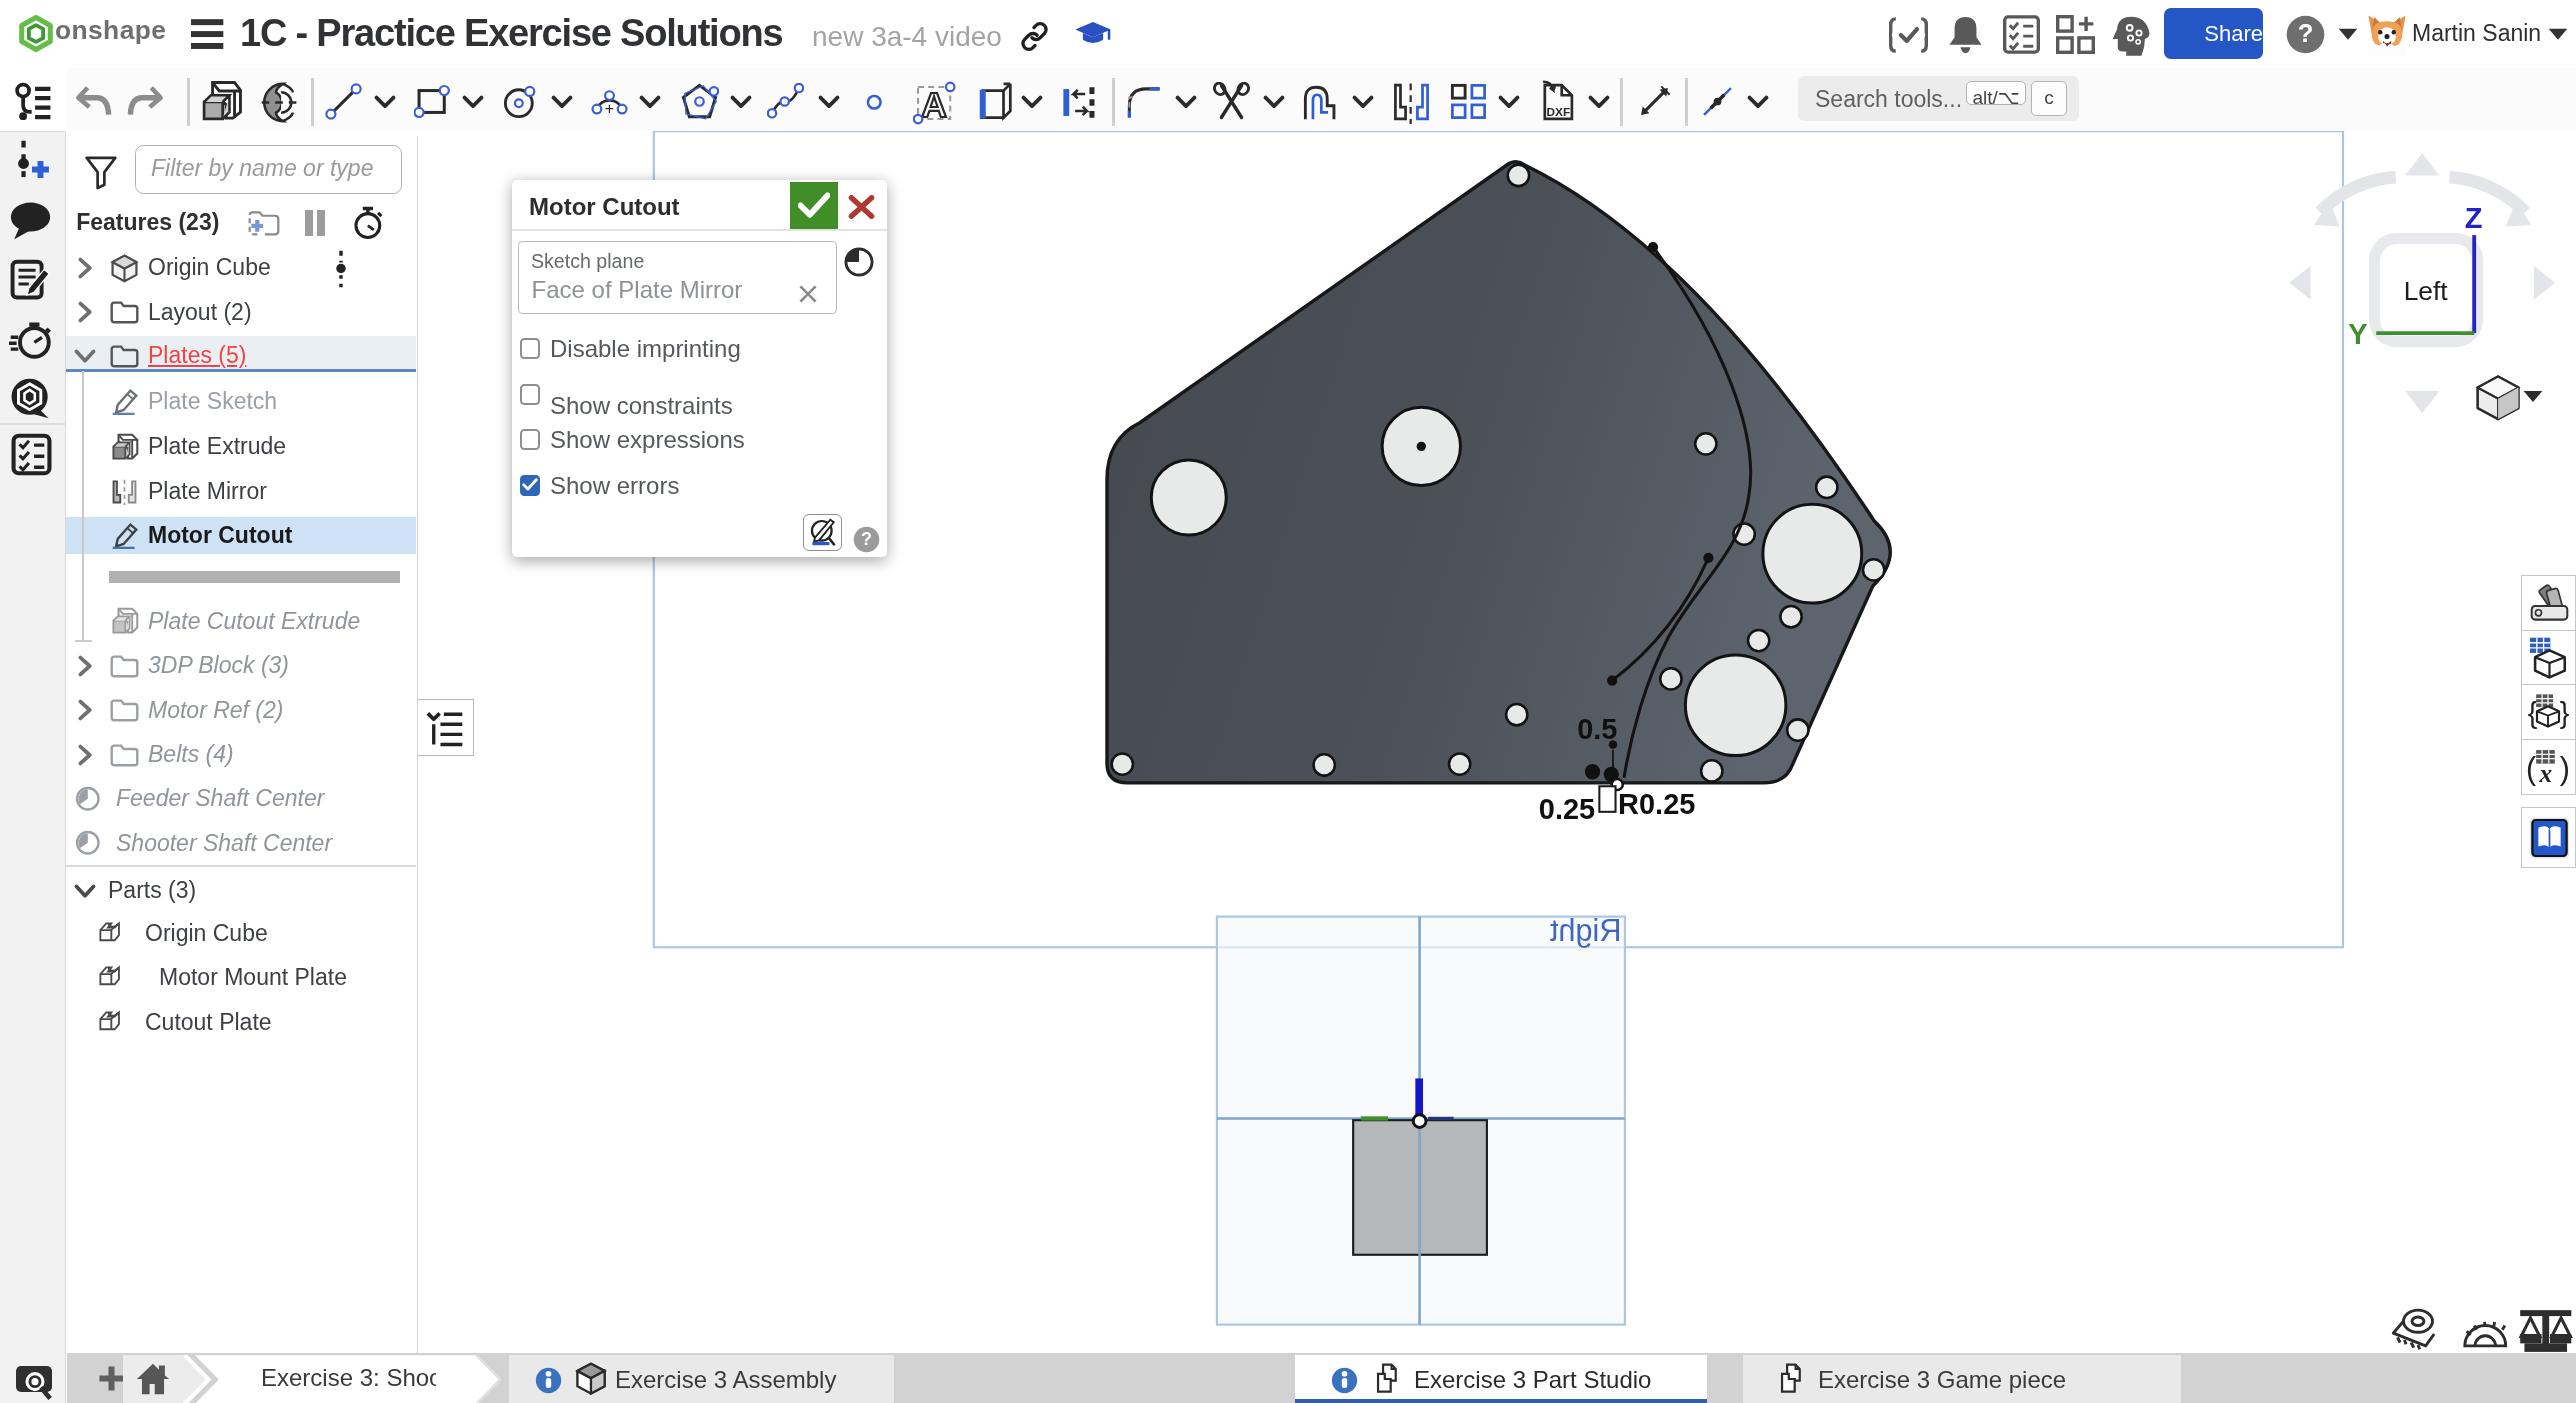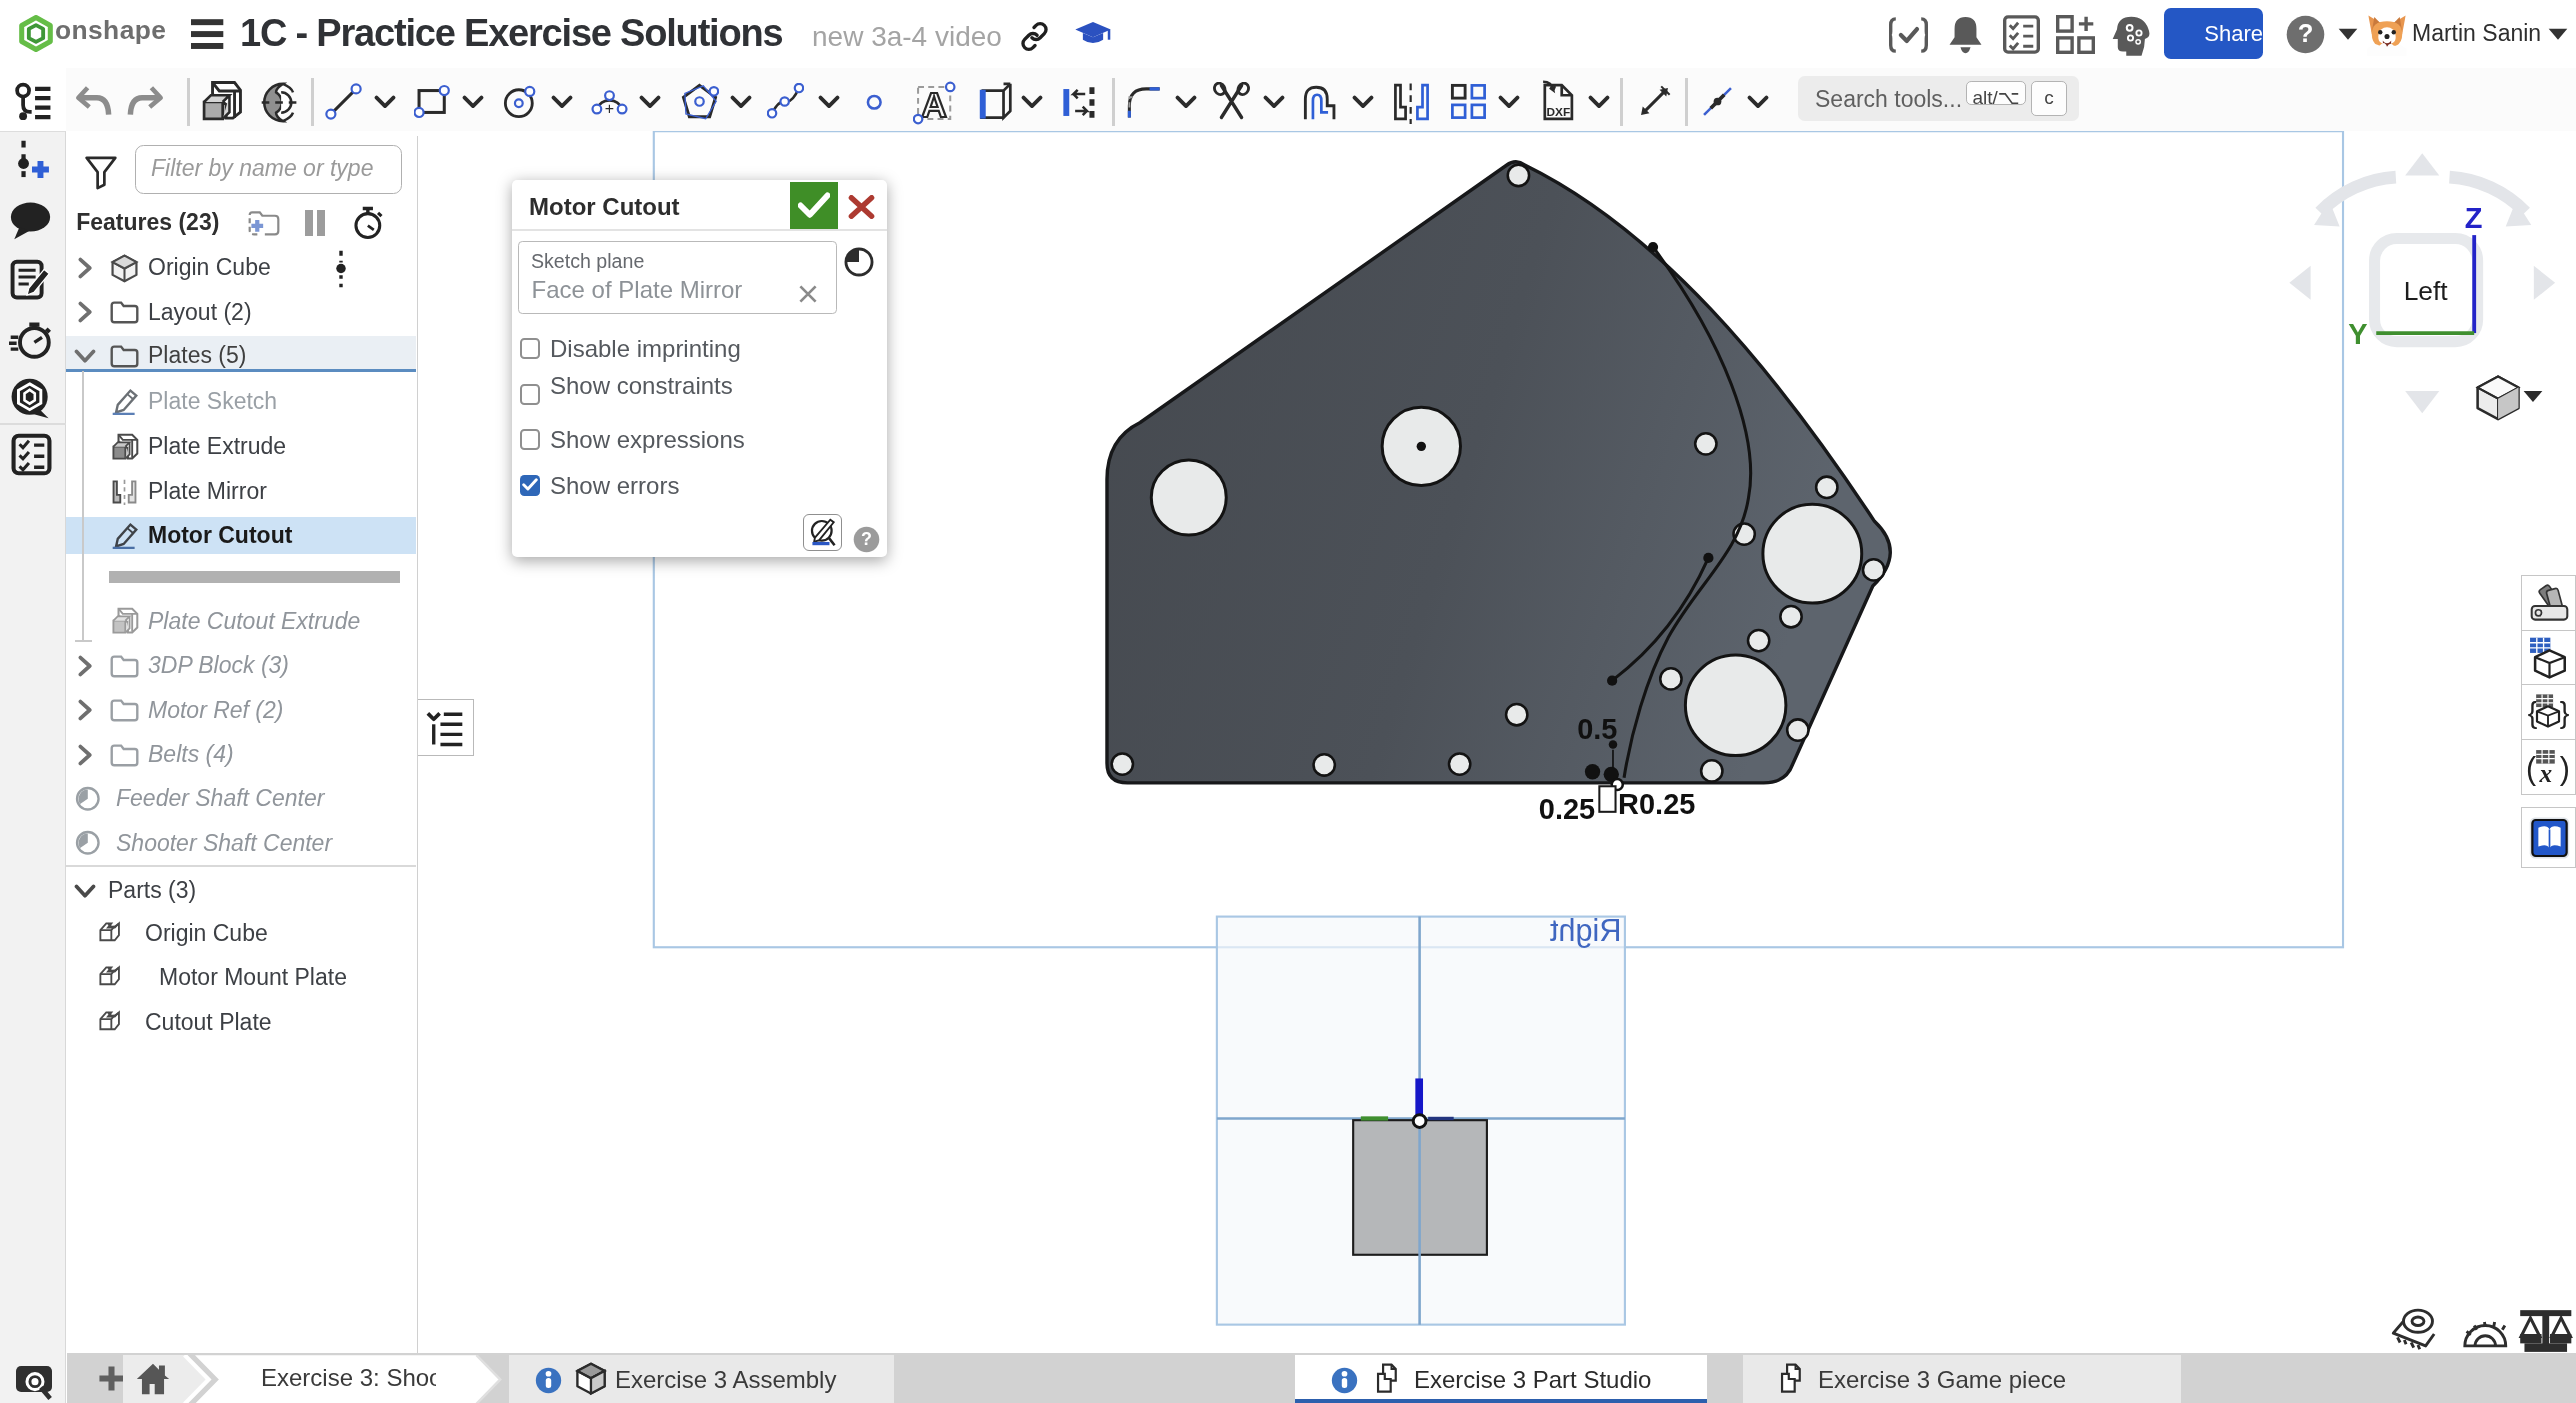--- a/index.html
+++ b/index.html
@@ -461,21 +461,21 @@
 <svg class="abs" style="left:44px;top:164px" width="29" height="24" viewBox="0 0 34 28">
         <path d="M2 6 q0-3 3-3 h8 l3 4 h13 q3 0 3 3 v13 q0 3 -3 3 h-24 q-3 0 -3 -3 Z" fill="none" stroke="#555" stroke-width="2.8"></path>
       </svg>
 <div class="abs" style="left:82px;top:163px;font-size:23px;color:#3d4045;white-space:nowrap;">Layout (2)</div>
 <svg class="abs" style="left:7.7px;top:212px" width="22" height="15.3" viewBox="0 0 26 18">
         <path d="M3 4 L13 15 L23 4" fill="none" stroke="#6f6f6f" stroke-width="4.4" stroke-linecap="round" stroke-linejoin="round"></path>
       </svg>
 <svg class="abs" style="left:44px;top:208px" width="29" height="24" viewBox="0 0 34 28">
         <path d="M2 6 q0-3 3-3 h8 l3 4 h13 q3 0 3 3 v13 q0 3 -3 3 h-24 q-3 0 -3 -3 Z" fill="none" stroke="#555" stroke-width="2.8"></path>
       </svg>
-<div class="abs" style="left:82px;top:206px;font-size:23px;color:#404040;white-space:nowrap;">Plates (5)</div>
+<div class="abs" style="left:82px;top:206px;font-size:23px;color:#ef4444;white-space:nowrap;text-decoration:underline;">Plates (5)</div>
 <svg class="abs" style="left:44px;top:252px" width="29" height="27" viewBox="0 0 34 32">
         <path d="M9 20 L24 3 L31 9 L16 26 l-9 3 Z" fill="none" stroke="#6b7075" stroke-width="2.8"></path>
         <path d="M20 7 l7 6" stroke="#6b7075" stroke-width="2.2"></path>
         <path d="M3 31 h26" stroke="#5b7fb5" stroke-width="3.4"></path>
       </svg>
 <div class="abs" style="left:82px;top:252px;font-size:23px;color:#3d4045;white-space:nowrap;color:#9aa0a6">Plate Sketch</div>
 <svg class="abs" style="left:44px;top:297px" width="29" height="29" viewBox="0 0 34 34">
         <path d="M10 2 h16 l6 6 v16 l-6 6 h-5 v-12 l-11 -8 Z" fill="#fff" stroke="#4a4a4a" stroke-width="2.4"></path>
         <path d="M10 2 l5 6 h17 M26 8 v21" fill="none" stroke="#4a4a4a" stroke-width="2.2"></path>
         <path d="M4 16 h14 v14 h-14 Z" fill="#8b8b8b" stroke="#4a4a4a" stroke-width="2.2"></path>
@@ -568,21 +568,21 @@
 <svg class="abs" style="left:285px;top:103px" width="22" height="22" viewBox="0 0 26 26">
         <path d="M4 4 L22 22 M22 4 L4 22" stroke="#8a8a8a" stroke-width="3.2"></path>
       </svg>
 <svg class="abs" style="left:331px;top:66px" width="32" height="32" viewBox="0 0 38 38">
         <circle cx="19" cy="19" r="15.5" fill="none" stroke="#2c2c2c" stroke-width="3.4"></circle>
         <path d="M19 19 V3.5 A15.5 15.5 0 0 0 3.5 19 Z" fill="#2c2c2c"></path>
       </svg>
 <div class="abs" style="left:7.7px;top:158px;width:20.5px;height:20.5px;border:2.1px solid #8f8f8f;border-radius:4.3px;background:#fff"></div>
 <div class="abs" style="left:38px;top:155px;font-size:24px;color:#55595e">Disable imprinting</div>
 <div class="abs" style="left:7.7px;top:204px;width:20.5px;height:20.5px;border:2.1px solid #8f8f8f;border-radius:4.3px;background:#fff"></div>
-<div class="abs" style="left:38px;top:192px;font-size:24px;color:#55595e">Show constraints</div>
+<div class="abs" style="left:38px;top:212px;font-size:24px;color:#55595e">Show constraints</div>
 <div class="abs" style="left:7.7px;top:249px;width:20.5px;height:20.5px;border:2.1px solid #8f8f8f;border-radius:4.3px;background:#fff"></div>
 <div class="abs" style="left:38px;top:246px;font-size:24px;color:#55595e">Show expressions</div>
 <div class="abs" style="left:7.7px;top:295px;width:20.5px;height:20.5px;background:#2e67b8;border-radius:4.3px"></div>
 <svg class="abs" style="left:10.2px;top:298px" width="16" height="13.6" viewBox="0 0 19 16">
         <path d="M2 8 L7 13 L17 2" fill="none" stroke="#fff" stroke-width="3.4" stroke-linecap="round" stroke-linejoin="round"></path>
       </svg>
 <div class="abs" style="left:38px;top:292px;font-size:24px;color:#55595e">Show errors</div>
 <div class="abs" style="left:291px;top:334px;width:39px;height:37px;border:1.7px solid #8f8f8f;border-radius:6px"></div>
 <svg class="abs" style="left:297px;top:337px" width="29" height="31" viewBox="0 0 34 36">
         <circle cx="15" cy="16" r="11.5" fill="none" stroke="#222" stroke-width="2.6"></circle>

